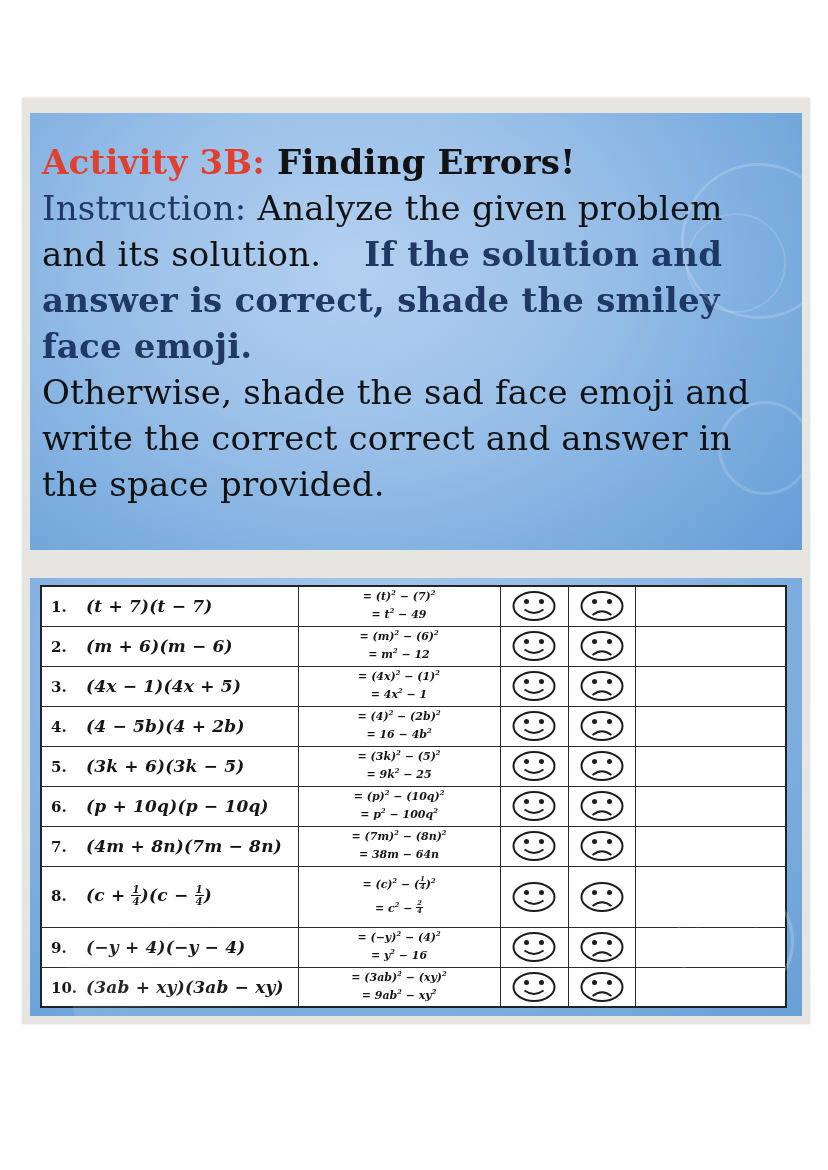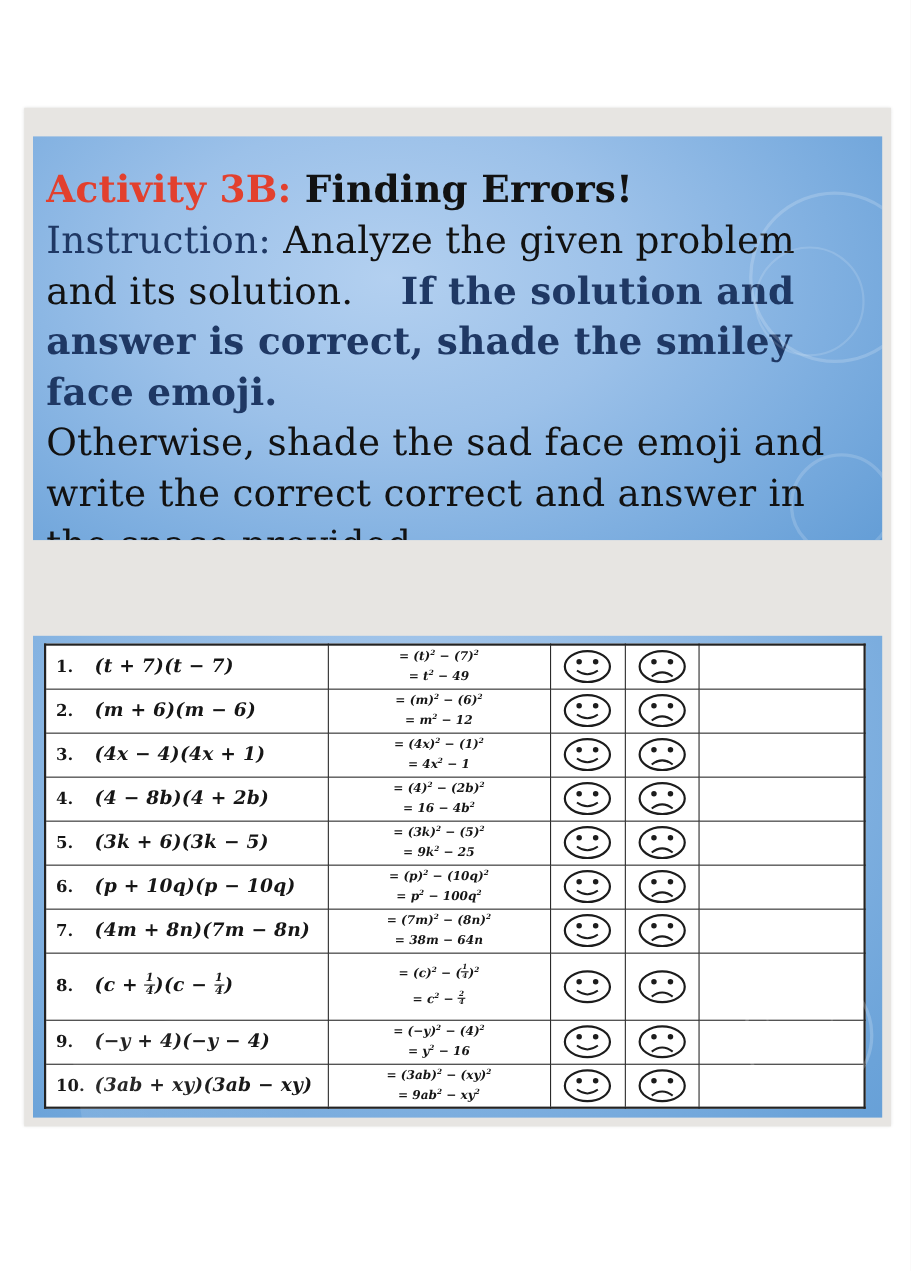--- a/index.html
+++ b/index.html
@@ -9,21 +9,21 @@
     overflow:hidden;
   }
   .frame{
     position:absolute;left:22px;top:98px;width:788px;height:926px;
     background:#e7e5e2;box-shadow:0 0 3px rgba(0,0,0,.12);
   }
   .panel{
     position:absolute;left:8px;width:772px;overflow:hidden;
   }
   .header-panel{
-    top:26px;height:367px;
+    top:15px;height:437px;
     background:radial-gradient(95% 130% at 42% 35%, #b3d0f0 0%, #9cc1e9 30%, #7fafe0 55%, #639dd6 80%, #568fcd 100%);
   }
   .table-panel{
     top:480px;height:438px;
     background:radial-gradient(110% 160% at 45% 20%, #a9c9ec 0%, #8db8e4 35%, #6ba3d9 65%, #5593d0 100%);
   }
   .deco{position:absolute;border-radius:50%;pointer-events:none;}
   .c1{right:-35px;top:50px;width:150px;height:150px;border:3px solid rgba(255,255,255,.18);}
   .c2{right:16px;top:100px;width:96px;height:96px;border:2.5px solid rgba(255,255,255,.14);}
   .c3{right:-10px;top:288px;width:88px;height:88px;border:3px solid rgba(255,255,255,.16);}
@@ -152,21 +152,21 @@
         <ellipse cx="23" cy="16" rx="20.5" ry="14" fill="none" stroke="#1c1c1c" stroke-width="2"></ellipse>
         <circle cx="15.5" cy="11.5" r="2.5" fill="#1c1c1c"></circle>
         <circle cx="30.5" cy="11.5" r="2.5" fill="#1c1c1c"></circle>
         <path d="M13.5 25 Q23 17.5 32.5 25" fill="none" stroke="#1c1c1c" stroke-width="1.8"></path>
       </svg>
     </td>
     <td class="blank-cell"></td>
   </tr>
           <tr>
     <td class="prob-cell">
-      <span class="num">3.</span><span class="prob">(4x − 4)(4x + 1)</span>
+      <span class="num">3.</span><span class="prob">(4x − 1)(4x + 5)</span>
     </td>
     <td class="sol-cell">
       <div>= (4x)<sup>2</sup> − (1)<sup>2</sup></div>
       <div>= 4x<sup>2</sup> − 1</div>
     </td>
     <td class="face-cell">
       <svg width="46" height="32" viewBox="0 0 46 32">
         <ellipse cx="23" cy="16" rx="20.5" ry="14" fill="none" stroke="#1c1c1c" stroke-width="2"></ellipse>
         <circle cx="15.5" cy="11.5" r="2.5" fill="#1c1c1c"></circle>
         <circle cx="30.5" cy="11.5" r="2.5" fill="#1c1c1c"></circle>
@@ -178,21 +178,21 @@
         <ellipse cx="23" cy="16" rx="20.5" ry="14" fill="none" stroke="#1c1c1c" stroke-width="2"></ellipse>
         <circle cx="15.5" cy="11.5" r="2.5" fill="#1c1c1c"></circle>
         <circle cx="30.5" cy="11.5" r="2.5" fill="#1c1c1c"></circle>
         <path d="M13.5 25 Q23 17.5 32.5 25" fill="none" stroke="#1c1c1c" stroke-width="1.8"></path>
       </svg>
     </td>
     <td class="blank-cell"></td>
   </tr>
           <tr>
     <td class="prob-cell">
-      <span class="num">4.</span><span class="prob">(4 − 8b)(4 + 2b)</span>
+      <span class="num">4.</span><span class="prob">(4 − 5b)(4 + 2b)</span>
     </td>
     <td class="sol-cell">
       <div>= (4)<sup>2</sup> − (2b)<sup>2</sup></div>
       <div>= 16 − 4b<sup>2</sup></div>
     </td>
     <td class="face-cell">
       <svg width="46" height="32" viewBox="0 0 46 32">
         <ellipse cx="23" cy="16" rx="20.5" ry="14" fill="none" stroke="#1c1c1c" stroke-width="2"></ellipse>
         <circle cx="15.5" cy="11.5" r="2.5" fill="#1c1c1c"></circle>
         <circle cx="30.5" cy="11.5" r="2.5" fill="#1c1c1c"></circle>

